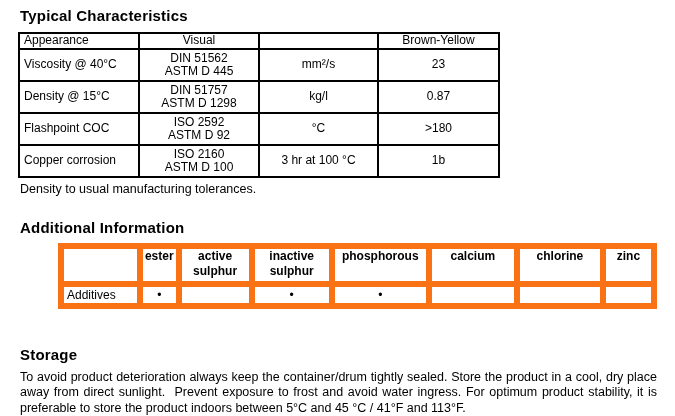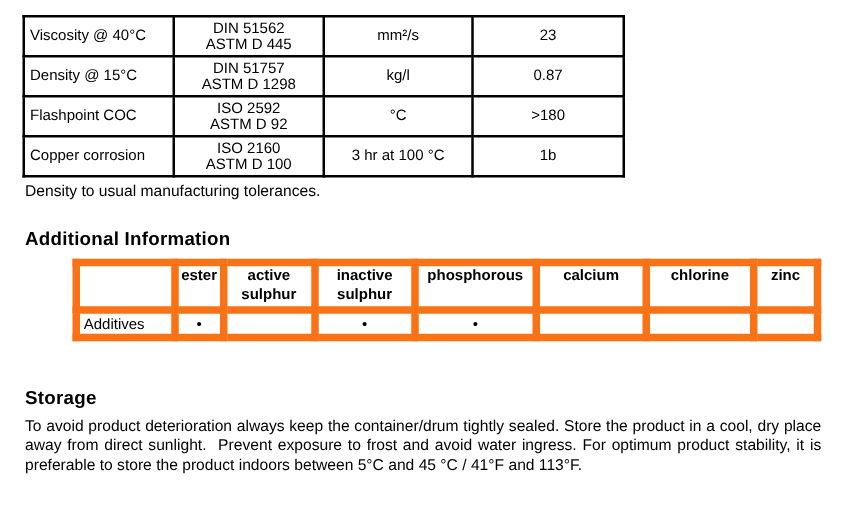--- a/index.html
+++ b/index.html
@@ -72,29 +72,36 @@
     margin: 6px 0 16px 2px;
     text-align: justify;
     white-space: pre-wrap;
   }
 </style>
 </head>
 <body>
 
 <div class="page">
 
+  <div class="section-title">Typical Characteristics</div>
 
   <table class="char-table">
     <colgroup>
       <col style="width:120px">
         <col style="width:120px">
         <col style="width:119px">
         <col style="width:121px">
     </colgroup>
     <tbody>
+    <tr class="single">
+      <td class="prop">Appearance</td>
+      <td class="standard-cell">Visual</td>
+      <td></td>
+      <td>Brown-Yellow</td>
+    </tr>
     <tr class="dbl">
       <td class="prop">Viscosity @ 40°C</td>
       <td class="standard-cell">DIN 51562
 ASTM D 445</td>
       <td>mm²/s</td>
       <td>23</td>
     </tr>
     <tr class="dbl">
       <td class="prop">Density @ 15°C</td>
       <td class="standard-cell">DIN 51757

